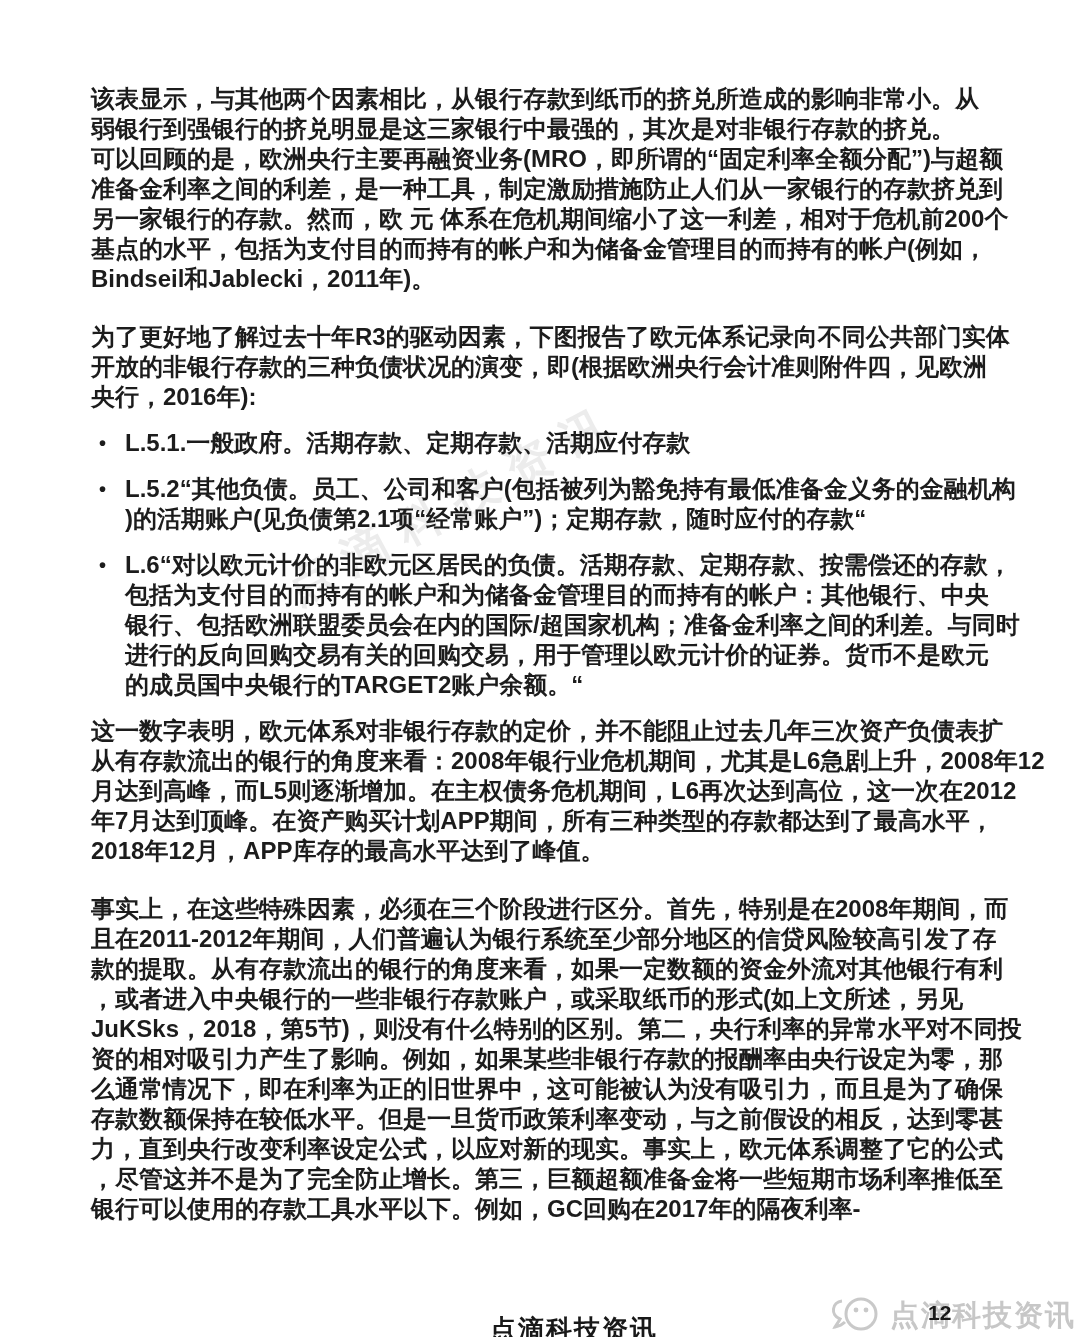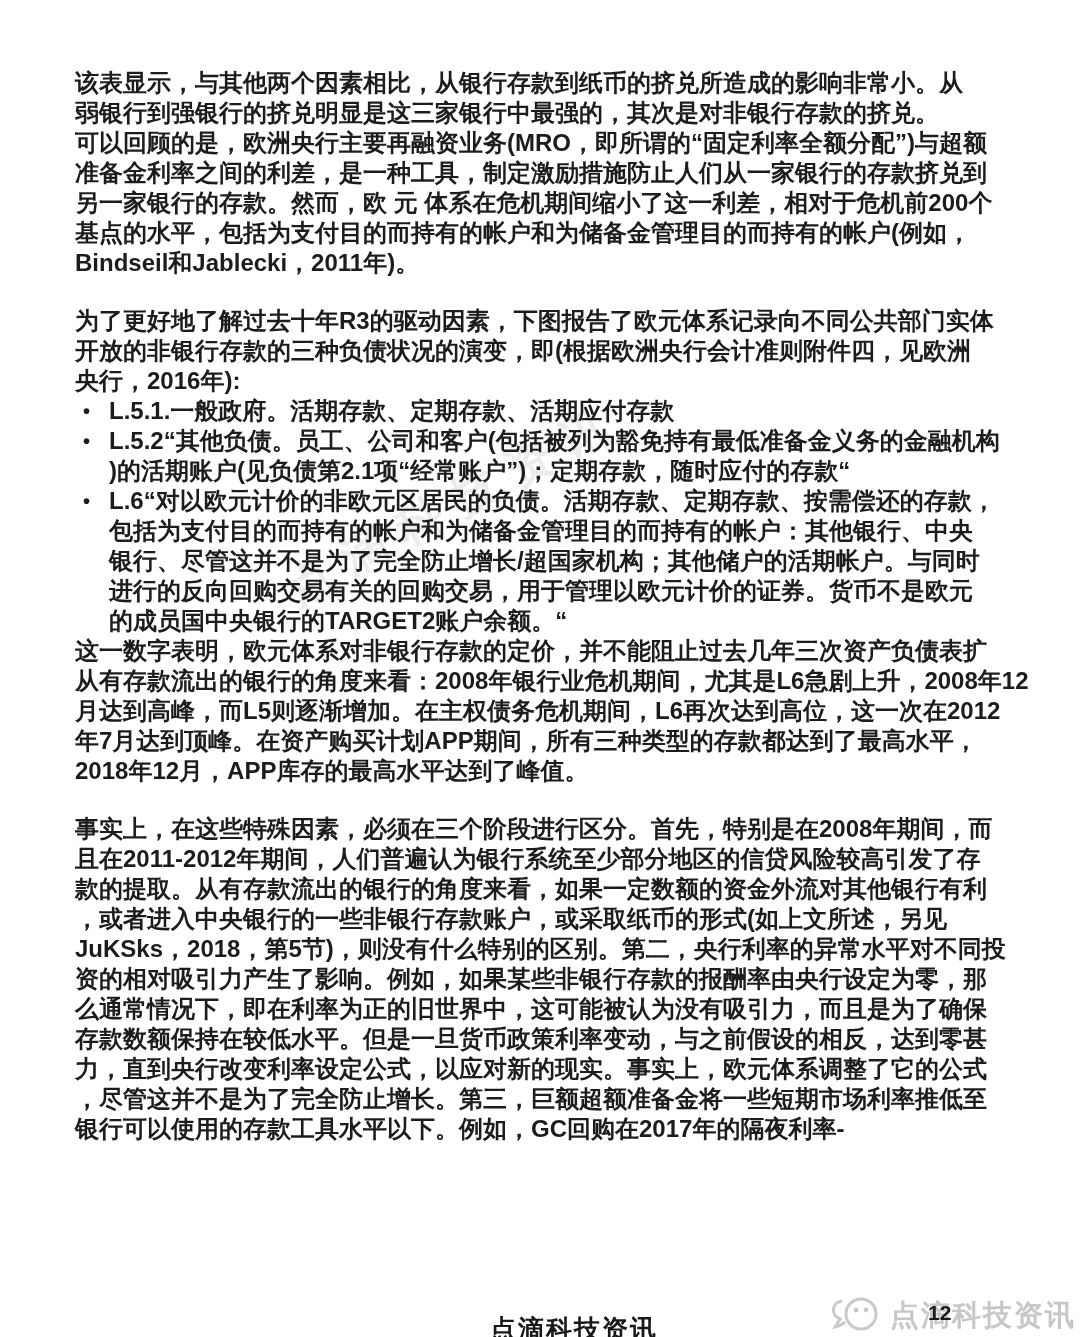--- a/index.html
+++ b/index.html
@@ -9,21 +9,21 @@
   }
   .page {
     position:relative; width:1080px; height:1337px;
     background:#ffffff; overflow:hidden;
   }
   .content {
     position:absolute; left:75px; top:68px; width:950px;
     color:#1c1c1c; font-size:24px; font-weight:600;
   }
   .line { height:30px; line-height:30px; white-space:pre; }
-  .block { margin:0; }
+  .block { margin:16px; }
   .block.gap { margin-top:28px; }
   .block.bullet { display:flex; padding-left:8px; }
   .dot { width:26px; flex:0 0 26px; line-height:30px; font-size:20px; color:#1c1c1c; }
   .bullet-text { flex:1; }
 
   .watermark-diagonal {
     position:absolute; left:290px; top:560px;
     font-size:46px; font-weight:700; letter-spacing:16px;
     color:rgba(110,110,110,0.13);
     transform:rotate(-28deg); transform-origin:left center;
@@ -83,21 +83,21 @@
         <div class="bullet-text">
           <div class="line">L.5.2“其他负债。员工、公司和客户(包括被列为豁免持有最低准备金义务的金融机构</div>
           <div class="line">)的活期账户(见负债第2.1项“经常账户”)；定期存款，随时应付的存款“</div>
         </div>
       </div>
       <div class="block bullet">
         <span class="dot">•</span>
         <div class="bullet-text">
           <div class="line">L.6“对以欧元计价的非欧元区居民的负债。活期存款、定期存款、按需偿还的存款，</div>
           <div class="line">包括为支付目的而持有的帐户和为储备金管理目的而持有的帐户：其他银行、中央</div>
-          <div class="line">银行、尽管这并不是为了完全防止增长/超国家机构；其他储户的活期帐户。与同时</div>
+          <div class="line">银行、包括欧洲联盟委员会在内的国际/超国家机构；准备金利率之间的利差。与同时</div>
           <div class="line">进行的反向回购交易有关的回购交易，用于管理以欧元计价的证券。货币不是欧元</div>
           <div class="line">的成员国中央银行的TARGET2账户余额。“</div>
         </div>
       </div>
       <div class="block paragraph">
         <div class="line">这一数字表明，欧元体系对非银行存款的定价，并不能阻止过去几年三次资产负债表扩</div>
         <div class="line">从有存款流出的银行的角度来看：2008年银行业危机期间，尤其是L6急剧上升，2008年12</div>
         <div class="line">月达到高峰，而L5则逐渐增加。在主权债务危机期间，L6再次达到高位，这一次在2012</div>
         <div class="line">年7月达到顶峰。在资产购买计划APP期间，所有三种类型的存款都达到了最高水平，</div>
         <div class="line">2018年12月，APP库存的最高水平达到了峰值。</div>

